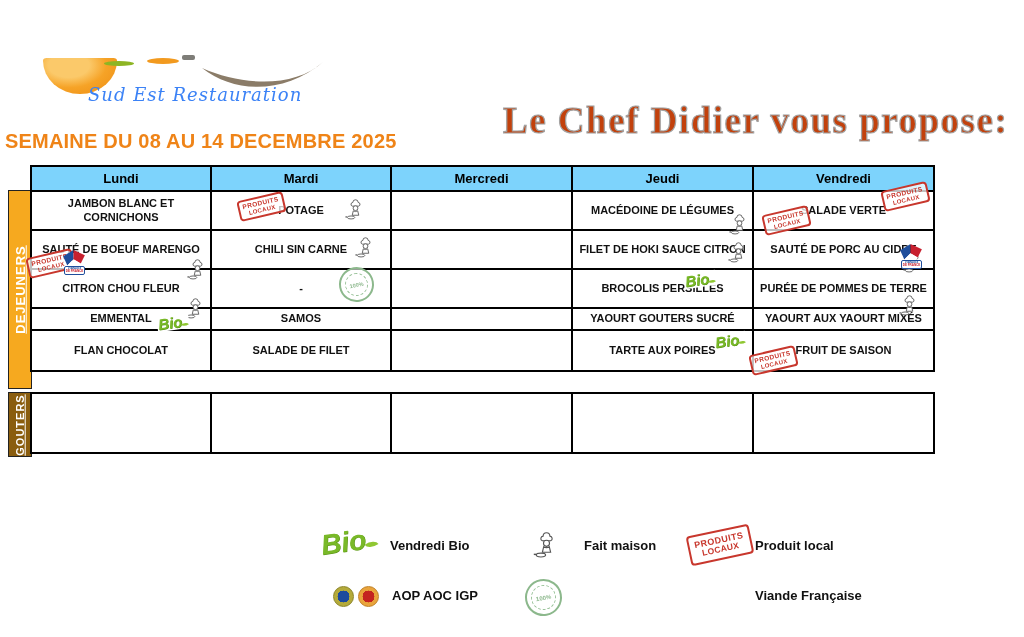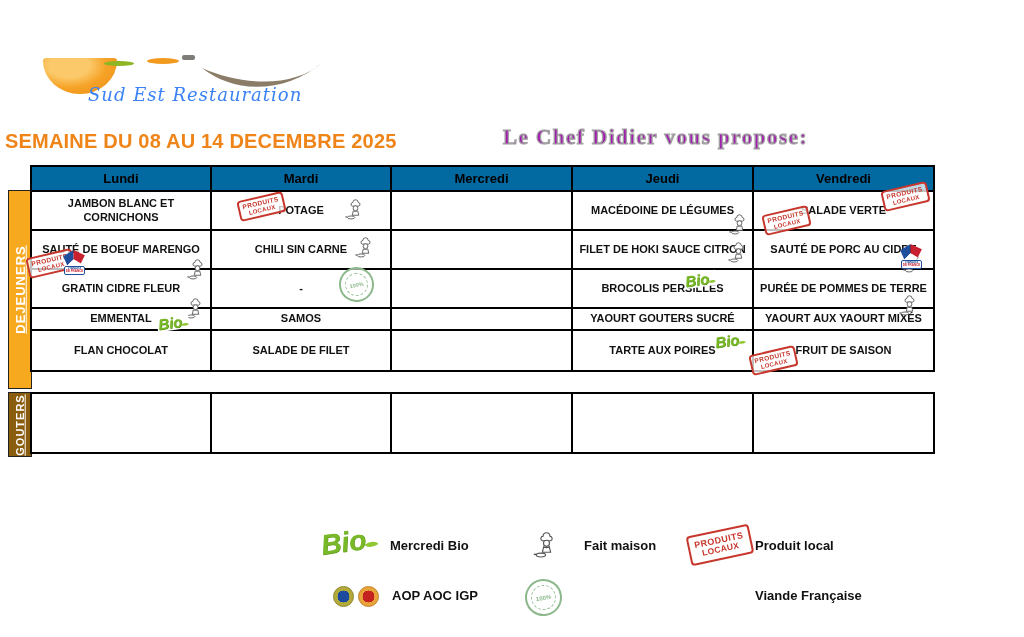--- a/index.html
+++ b/index.html
@@ -10,28 +10,28 @@
   .abs{position:absolute;}
   
   .logo-bowl{position:absolute;left:3px;top:6px;width:74px;height:36px;
     background:radial-gradient(ellipse at 35% 20%,#fbc96a 0 30%,#f6a327 55%,#ec8a10 100%);
     border-radius:4px 4px 40px 40px / 3px 3px 36px 36px;}
   .logo-dash{position:absolute;border-radius:50%;}
   .logo-script{position:absolute;left:48px;top:32px;font-family:"DejaVu Serif",serif;
     font-style:italic;font-size:18px;color:#3b82f6;letter-spacing:1px;white-space:nowrap;}
   
   .week-title{left:5px;top:130px;font-size:20px;font-weight:bold;color:#ef8418;letter-spacing:.2px;white-space:nowrap;}
-  .chef-banner{left:503px;top:125px;font-family:"Liberation Serif",serif;font-weight:bold;
-    font-size:21px;letter-spacing:1.5px;color:#a21caf;-webkit-text-stroke:1.2px #a3a3a3;
+  .chef-banner{left:503px;top:99px;font-family:"Liberation Serif",serif;font-weight:bold;
+    font-size:37px;letter-spacing:1.5px;color:#c2410c;-webkit-text-stroke:1.2px #a3a3a3;
     text-shadow:0 0 1px #b5b5b5;white-space:nowrap;}
   
   table.menu{border-collapse:collapse;table-layout:fixed;background:#fff;}
   table.menu th,table.menu td{border:2.5px solid #000;text-align:center;vertical-align:middle;
     overflow:hidden;padding:0 2px;}
-  table.menu th{background:#0369a1;font-size:13px;font-weight:bold;color:#000;}
+  table.menu th{background:#7dd3fc;font-size:13px;font-weight:bold;color:#000;}
   table.menu td{font-size:11px;font-weight:bold;line-height:1.2;white-space:pre-line;}
   
   .band{position:absolute;width:22px;border:1.5px solid #222;display:flex;align-items:center;justify-content:center;}
   .band span{transform:rotate(-90deg);white-space:nowrap;color:#fff;font-weight:bold;
     text-decoration:underline;letter-spacing:1px;}
   .band.orange{background:#f6a91f;}
   .band.brown{background:#8a5d0e;}
   
   .ov{position:absolute;z-index:5;}
   .stamp-local{border:2px solid #c8372d;color:#c8372d;border-radius:4px;background:rgba(255,255,255,.75);
@@ -108,21 +108,21 @@
     <td>SALADE VERTE</td>
   </tr>
   <tr style="height:39px;">
     <td>SAUTÉ DE BOEUF MARENGO</td>
     <td>CHILI SIN CARNE</td>
     <td></td>
     <td>FILET DE HOKI SAUCE CITRON</td>
     <td>SAUTÉ DE PORC AU CIDRE</td>
   </tr>
   <tr style="height:39px;">
-    <td>GRATIN CIDRE FLEUR</td>
+    <td>CITRON CHOU FLEUR</td>
     <td>-</td>
     <td></td>
     <td>BROCOLIS PERSILLÉS</td>
     <td>PURÉE DE POMMES DE TERRE</td>
   </tr>
   <tr style="height:22px;">
     <td>EMMENTAL</td>
     <td>SAMOS</td>
     <td></td>
     <td>YAOURT GOUTERS SUCRÉ</td>
@@ -270,21 +270,21 @@
 
 <div class="ov bio-badge" style="left:157px;top:315px;font-size:15px;"><span>Bio</span><span class="leaf"></span></div>
 <div class="ov bio-badge" style="left:684px;top:272px;font-size:15px;"><span>Bio</span><span class="leaf"></span></div>
 <div class="ov bio-badge" style="left:714px;top:333px;font-size:15px;"><span>Bio</span><span class="leaf"></span></div>
 
 <div class="ov vege-stamp" style="left:339px;top:267px;width:31px;height:31px;">
   <span class="inner" style="font-size:5.5px;">100%</span>
 </div>
 
 <div class="ov bio-badge" style="left:320px;top:528px;font-size:28px;"><span>Bio</span><span class="leaf" style="width:12px;height:7px;"></span></div>
-<span class="legend-label" style="left:390px;top:538px;">Mercredi Bio</span>
+<span class="legend-label" style="left:390px;top:538px;">Vendredi Bio</span>
 
 <div class="ov" style="left:532px;top:530px;"><svg viewBox="0 0 26 26" width="29" height="30">
       <g fill="#fff" stroke="#555" stroke-width="1">
         <path d="M10 5a3 3 0 0 1 6 0a2.2 2.2 0 0 1 .8 4.2h-7.6A2.2 2.2 0 0 1 10 5z"></path>
         <circle cx="13" cy="11.5" r="2.7"></circle>
         <path d="M10.5 14.5c1.6 1.1 3.4 1.1 5 0l1.2 5h-7.4z"></path>
         <ellipse cx="8" cy="22" rx="4.2" ry="1.7"></ellipse>
         <path d="M3.8 21.4H1.6" stroke-width="1.3"></path>
       </g>
     </svg></div>

